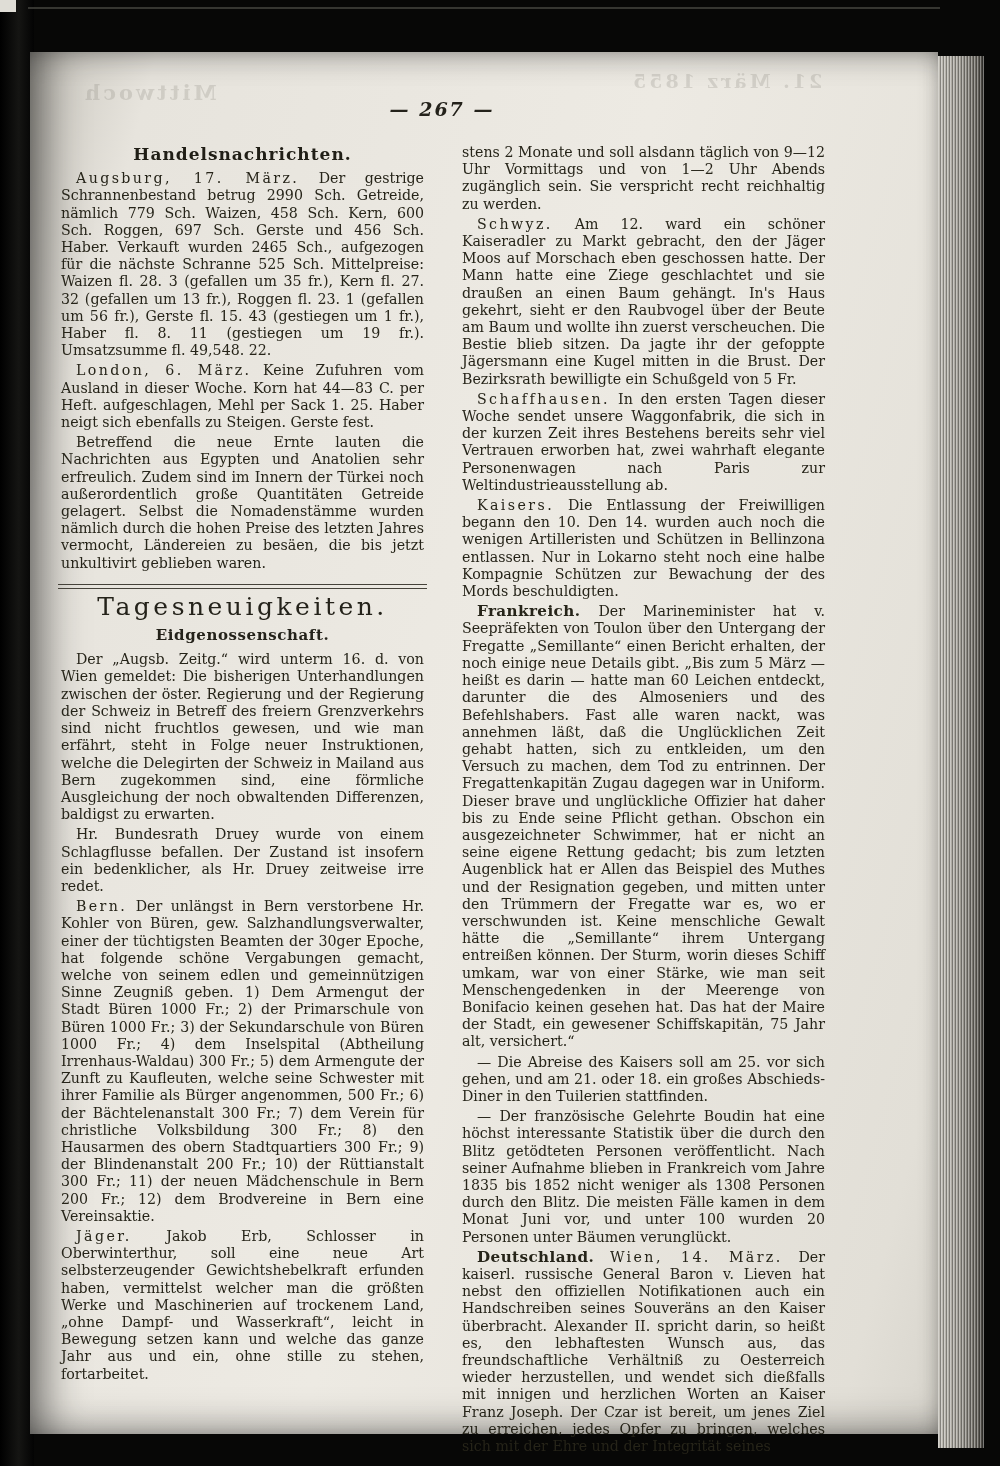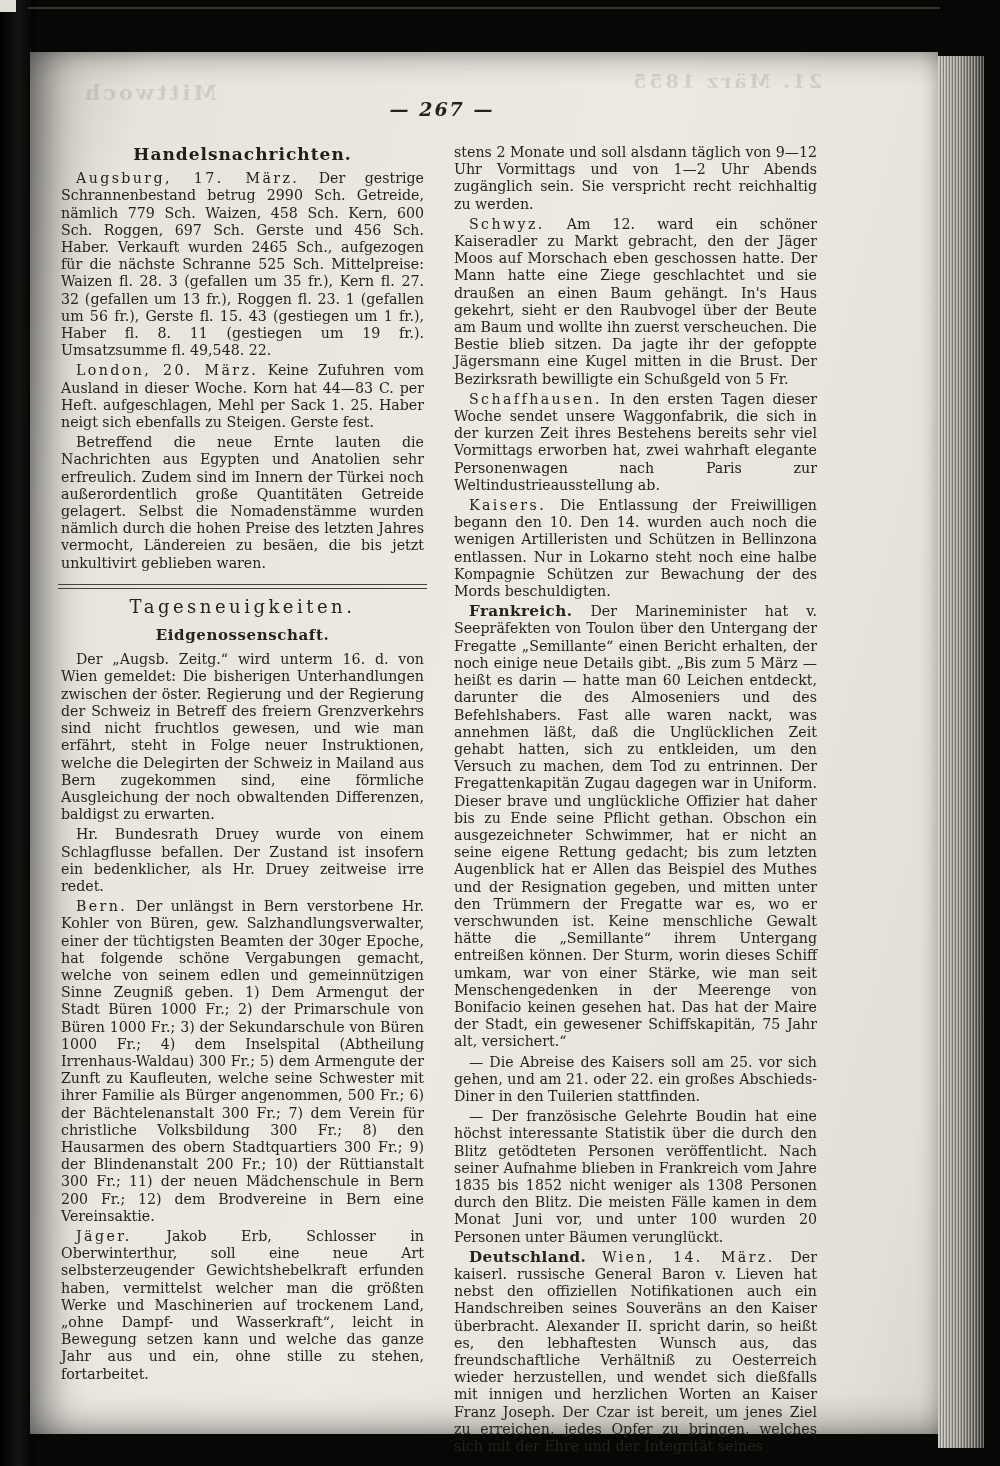--- a/index.html
+++ b/index.html
@@ -39,38 +39,38 @@
     filter:blur(.6px);font-size:21px;letter-spacing:3px;font-weight:bold;
     white-space:nowrap;
   }
   .ghost-l{left:52px;top:28px;}
   .ghost-r{left:600px;top:18px;font-size:19px;}
   .pagenum{
     text-align:center;width:800px;margin:46px 0 0 12px;
     font-weight:bold;font-size:19px;letter-spacing:2px;color:#24221b;font-style:italic;
   }
   .columns{
-    display:flex;gap:16px;padding:24px 0 0 24px;
+    display:flex;gap:24px;padding:24px 0 0 24px;
   }
   .col{
     flex:0 0 377px;width:377px;
     font-size:14.2px;line-height:17.2px;text-align:justify;
     color:#262419;
     text-rendering:optimizeLegibility;
   }
   .col p{margin:0 7px 3px;text-indent:15px;}
   .col p.noindent{text-indent:0;}
   .lead{letter-spacing:2.4px;}
   .lead-bold{font-weight:bold;font-size:15.2px;letter-spacing:.4px;}
   h1.section{
     text-align:center;font-size:17px;font-weight:bold;letter-spacing:1px;
     margin:2px 0 7px;color:#201e16;
   }
   h2.news{
-    text-align:center;font-size:18px;font-weight:normal;letter-spacing:3.5px;
+    text-align:center;font-size:25px;font-weight:normal;letter-spacing:3.5px;
     margin:9px 0 9px;color:#24221a;
   }
   h3.sub{
     text-align:center;font-size:15px;font-weight:bold;letter-spacing:.6px;
     margin:12px 0 7px;color:#24221a;
   }
   .rule{
     height:3px;margin:12px 4px 2px 4px;
     border-top:1px solid #45423a;border-bottom:1px solid #45423a;
   }
@@ -89,21 +89,21 @@
 
   <div class="pagenum">— 267 —</div>
 
   <div class="columns">
 
     <div class="col">
       <h1 class="section">Handelsnachrichten.</h1>
 
       <p><span class="lead">Augsburg, 17. März.</span> <span>Der gestrige Schrannenbestand betrug 2990 Sch. Getreide, nämlich 779 Sch. Waizen, 458 Sch. Kern, 600 Sch. Roggen, 697 Sch. Gerste und 456 Sch. Haber. Verkauft wurden 2465 Sch., aufgezogen für die nächste Schranne 525 Sch. Mittelpreise: Waizen fl. 28. 3 (gefallen um 35 fr.), Kern fl. 27. 32 (gefallen um 13 fr.), Roggen fl. 23. 1 (gefallen um 56 fr.), Gerste fl. 15. 43 (gestiegen um 1 fr.), Haber fl. 8. 11 (gestiegen um 19 fr.). Umsatzsumme fl. 49,548. 22.</span></p>
 
-      <p><span class="lead">London, 20. März.</span> <span>Keine Zufuhren vom Ausland in dieser Woche. Korn hat 44—83 C. per Heft. aufgeschlagen, Mehl per Sack 1. 25. Haber neigt sich ebenfalls zu Steigen. Gerste fest.</span></p>
+      <p><span class="lead">London, 6. März.</span> <span>Keine Zufuhren vom Ausland in dieser Woche. Korn hat 44—83 C. per Heft. aufgeschlagen, Mehl per Sack 1. 25. Haber neigt sich ebenfalls zu Steigen. Gerste fest.</span></p>
 
       <p><span>Betreffend die neue Ernte lauten die Nachrichten aus Egypten und Anatolien sehr erfreulich. Zudem sind im Innern der Türkei noch außerordentlich große Quantitäten Getreide gelagert. Selbst die Nomadenstämme wurden nämlich durch die hohen Preise des letzten Jahres vermocht, Ländereien zu besäen, die bis jetzt unkultivirt geblieben waren.</span></p>
 
       <div class="rule"></div>
       <h2 class="news">Tagesneuigkeiten.</h2>
       <h3 class="sub">Eidgenossenschaft.</h3>
 
       <p><span>Der „Augsb. Zeitg.“ wird unterm 16. d. von Wien gemeldet: Die bisherigen Unterhandlungen zwischen der öster. Regierung und der Regierung der Schweiz in Betreff des freiern Grenzverkehrs sind nicht fruchtlos gewesen, und wie man erfährt, steht in Folge neuer Instruktionen, welche die Delegirten der Schweiz in Mailand aus Bern zugekommen sind, eine förmliche Ausgleichung der noch obwaltenden Differenzen, baldigst zu erwarten.</span></p>
 
       <p><span>Hr. Bundesrath Druey wurde von einem Schlagflusse befallen. Der Zustand ist insofern ein bedenklicher, als Hr. Druey zeitweise irre redet.</span></p>
@@ -112,27 +112,27 @@
 
       <p><span class="lead">Jäger.</span> <span>Jakob Erb, Schlosser in Oberwinterthur, soll eine neue Art selbsterzeugender Gewichtshebelkraft erfunden haben, vermittelst welcher man die größten Werke und Maschinerien auf trockenem Land, „ohne Dampf- und Wasserkraft“, leicht in Bewegung setzen kann und welche das ganze Jahr aus und ein, ohne stille zu stehen, fortarbeitet.</span></p>
 
     </div>
 
     <div class="col">
       <p class="noindent"><span>stens 2 Monate und soll alsdann täglich von 9—12 Uhr Vormittags und von 1—2 Uhr Abends zugänglich sein. Sie verspricht recht reichhaltig zu werden.</span></p>
 
       <p><span class="lead">Schwyz.</span> <span>Am 12. ward ein schöner Kaiseradler zu Markt gebracht, den der Jäger Moos auf Morschach eben geschossen hatte. Der Mann hatte eine Ziege geschlachtet und sie draußen an einen Baum gehängt. In's Haus gekehrt, sieht er den Raubvogel über der Beute am Baum und wollte ihn zuerst verscheuchen. Die Bestie blieb sitzen. Da jagte ihr der gefoppte Jägersmann eine Kugel mitten in die Brust. Der Bezirksrath bewilligte ein Schußgeld von 5 Fr.</span></p>
 
-      <p><span class="lead">Schaffhausen.</span> <span>In den ersten Tagen dieser Woche sendet unsere Waggonfabrik, die sich in der kurzen Zeit ihres Bestehens bereits sehr viel Vormittags erworben hat, zwei wahrhaft elegante Personenwagen nach Paris zur Weltindustrieausstellung ab.</span></p>
+      <p><span class="lead">Schaffhausen.</span> <span>In den ersten Tagen dieser Woche sendet unsere Waggonfabrik, die sich in der kurzen Zeit ihres Bestehens bereits sehr viel Vertrauen erworben hat, zwei wahrhaft elegante Personenwagen nach Paris zur Weltindustrieausstellung ab.</span></p>
 
       <p><span class="lead">Kaisers.</span> <span>Die Entlassung der Freiwilligen begann den 10. Den 14. wurden auch noch die wenigen Artilleristen und Schützen in Bellinzona entlassen. Nur in Lokarno steht noch eine halbe Kompagnie Schützen zur Bewachung der des Mords beschuldigten.</span></p>
 
       <p><span class="lead-bold">Frankreich.</span> <span>Der Marineminister hat v. Seepräfekten von Toulon über den Untergang der Fregatte „Semillante“ einen Bericht erhalten, der noch einige neue Details gibt. „Bis zum 5 März — heißt es darin — hatte man 60 Leichen entdeckt, darunter die des Almoseniers und des Befehlshabers. Fast alle waren nackt, was annehmen läßt, daß die Unglücklichen Zeit gehabt hatten, sich zu entkleiden, um den Versuch zu machen, dem Tod zu entrinnen. Der Fregattenkapitän Zugau dagegen war in Uniform. Dieser brave und unglückliche Offizier hat daher bis zu Ende seine Pflicht gethan. Obschon ein ausgezeichneter Schwimmer, hat er nicht an seine eigene Rettung gedacht; bis zum letzten Augenblick hat er Allen das Beispiel des Muthes und der Resignation gegeben, und mitten unter den Trümmern der Fregatte war es, wo er verschwunden ist. Keine menschliche Gewalt hätte die „Semillante“ ihrem Untergang entreißen können. Der Sturm, worin dieses Schiff umkam, war von einer Stärke, wie man seit Menschengedenken in der Meerenge von Bonifacio keinen gesehen hat. Das hat der Maire der Stadt, ein gewesener Schiffskapitän, 75 Jahr alt, versichert.“</span></p>
 
-      <p><span>— Die Abreise des Kaisers soll am 25. vor sich gehen, und am 21. oder 22. ein großes Abschieds-Diner in den Tuilerien stattfinden.</span></p>
+      <p><span>— Die Abreise des Kaisers soll am 25. vor sich gehen, und am 21. oder 18. ein großes Abschieds-Diner in den Tuilerien stattfinden.</span></p>
 
       <p><span>— Der französische Gelehrte Boudin hat eine höchst interessante Statistik über die durch den Blitz getödteten Personen veröffentlicht. Nach seiner Aufnahme blieben in Frankreich vom Jahre 1835 bis 1852 nicht weniger als 1308 Personen durch den Blitz. Die meisten Fälle kamen in dem Monat Juni vor, und unter 100 wurden 20 Personen unter Bäumen verunglückt.</span></p>
 
       <p><span class="lead-bold">Deutschland.</span> <span class="lead">Wien, 14. März.</span> <span>Der kaiserl. russische General Baron v. Lieven hat nebst den offiziellen Notifikationen auch ein Handschreiben seines Souveräns an den Kaiser überbracht. Alexander II. spricht darin, so heißt es, den lebhaftesten Wunsch aus, das freundschaftliche Verhältniß zu Oesterreich wieder herzustellen, und wendet sich dießfalls mit innigen und herzlichen Worten an Kaiser Franz Joseph. Der Czar ist bereit, um jenes Ziel zu erreichen, jedes Opfer zu bringen, welches sich mit der Ehre und der Integrität seines</span></p>
     </div>
 
   </div>
 </div>
 
 </body></html>

